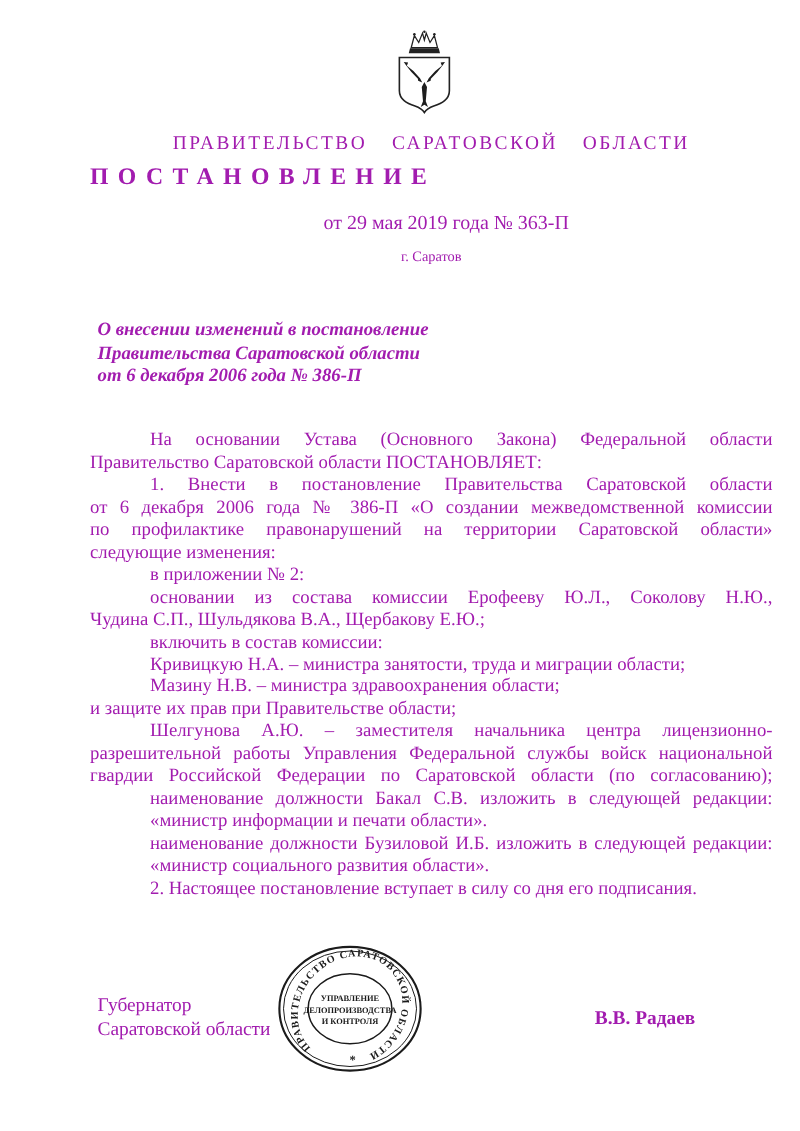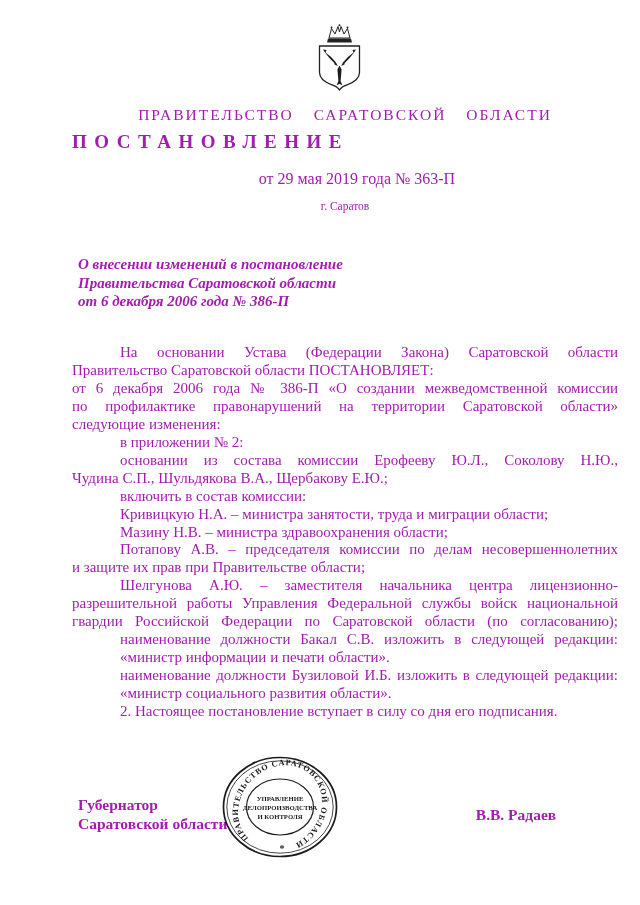--- a/index.html
+++ b/index.html
@@ -32,21 +32,21 @@
   }
   .body{
     position:absolute;left:72px;top:344px;width:546px;
     font-size:15px;line-height:17.95px;
   }
   .bl{white-space:nowrap;}
   .bl.ind{text-indent:48px;}
   .bl.just{white-space:normal;text-align:justify;text-align-last:justify;}
   .signpos{
     position:absolute;left:78px;top:796px;
-    font-size:15.5px;font-weight:bold;line-height:18.5px;
+    font-size:15.5px;font-weight:normal;line-height:18.5px;
   }
   .signname{
     position:absolute;left:420px;top:806px;width:192px;text-align:center;
     font-size:15.5px;font-weight:bold;white-space:nowrap;
   }
   .stamp{position:absolute;left:221px;top:755px;width:118px;height:104px;}
 </style>
 </head>
 <body>
 
@@ -77,32 +77,32 @@
   <div class="city">г. Саратов</div>
 
   <div class="title">
     <div>О внесении изменений в постановление</div>
     <div>Правительства Саратовской области</div>
     <div>от 6 декабря 2006 года № 386-П</div>
   </div>
 
   <div class="body">
 
-  <div class="bl ind just">На основании Устава (Федерации Закона) Саратовской области</div>
+  <div class="bl ind just">На основании Устава (Основного Закона) Федеральной области</div>
       <div class="bl">Правительство Саратовской области ПОСТАНОВЛЯЕТ:</div>
+      <div class="bl ind just">1. Внести в постановление Правительства Саратовской области</div>
       <div class="bl just">от 6 декабря 2006 года № 386-П «О создании межведомственной комиссии</div>
       <div class="bl just">по профилактике правонарушений на территории Саратовской области»</div>
       <div class="bl">следующие изменения:</div>
       <div class="bl ind">в приложении № 2:</div>
       <div class="bl ind just">основании из состава комиссии Ерофееву Ю.Л., Соколову Н.Ю.,</div>
       <div class="bl">Чудина С.П., Шульдякова В.А., Щербакову Е.Ю.;</div>
       <div class="bl ind">включить в состав комиссии:</div>
       <div class="bl ind">Кривицкую Н.А. – министра занятости, труда и миграции области;</div>
       <div class="bl ind">Мазину Н.В. – министра здравоохранения области;</div>
-      <div class="bl ind just">Потапову А.В. – председателя комиссии по делам несовершеннолетних</div>
       <div class="bl">и защите их прав при Правительстве области;</div>
       <div class="bl ind just">Шелгунова А.Ю. – заместителя начальника центра лицензионно-</div>
       <div class="bl just">разрешительной работы Управления Федеральной службы войск национальной</div>
       <div class="bl just">гвардии Российской Федерации по Саратовской области (по согласованию);</div>
       <div class="bl ind just">наименование должности Бакал С.В. изложить в следующей редакции:</div>
       <div class="bl ind">«министр информации и печати области».</div>
       <div class="bl ind just">наименование должности Бузиловой И.Б. изложить в следующей редакции:</div>
       <div class="bl ind">«министр социального развития области».</div>
       <div class="bl ind">2. Настоящее постановление вступает в силу со дня его подписания.</div>
     </div>

